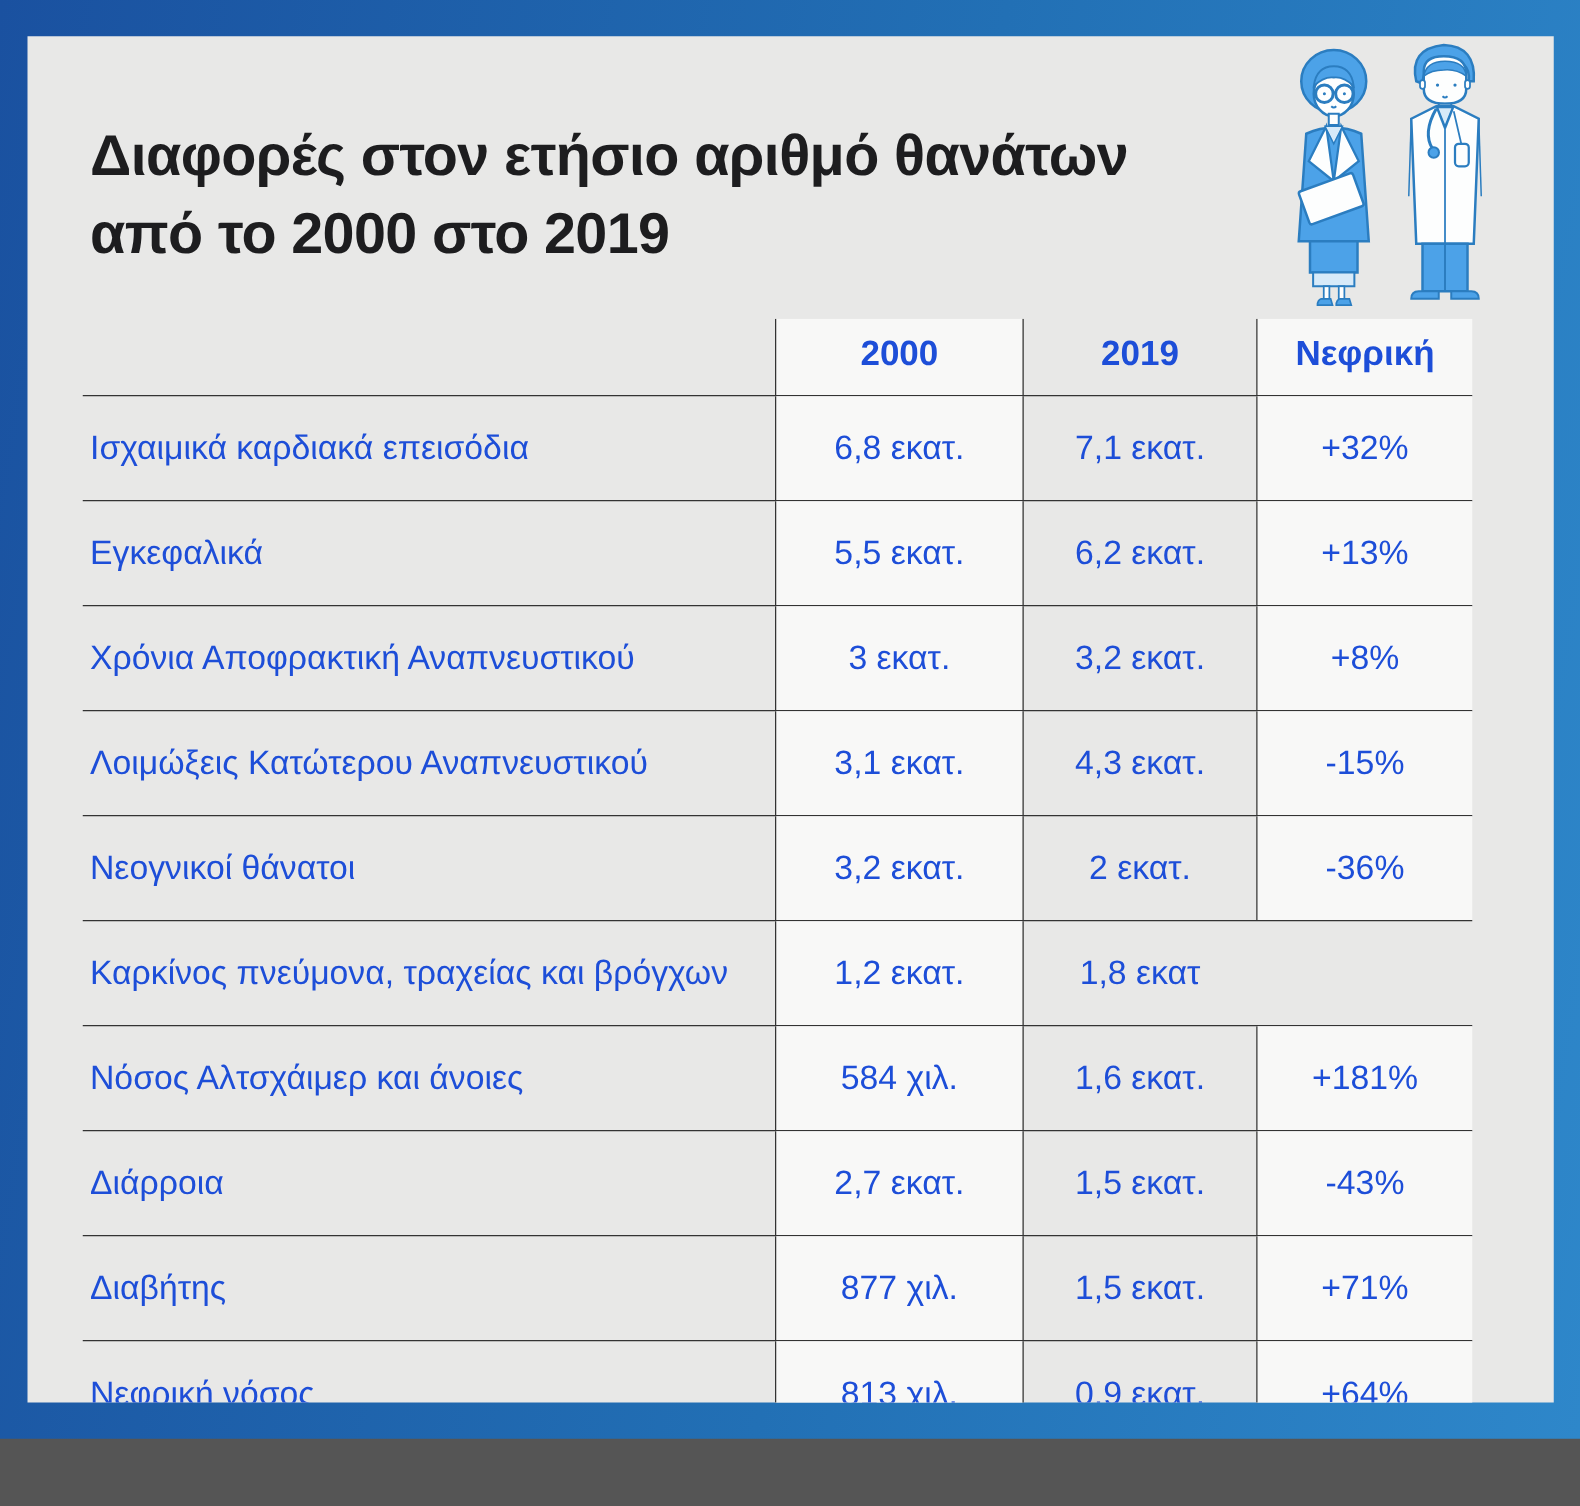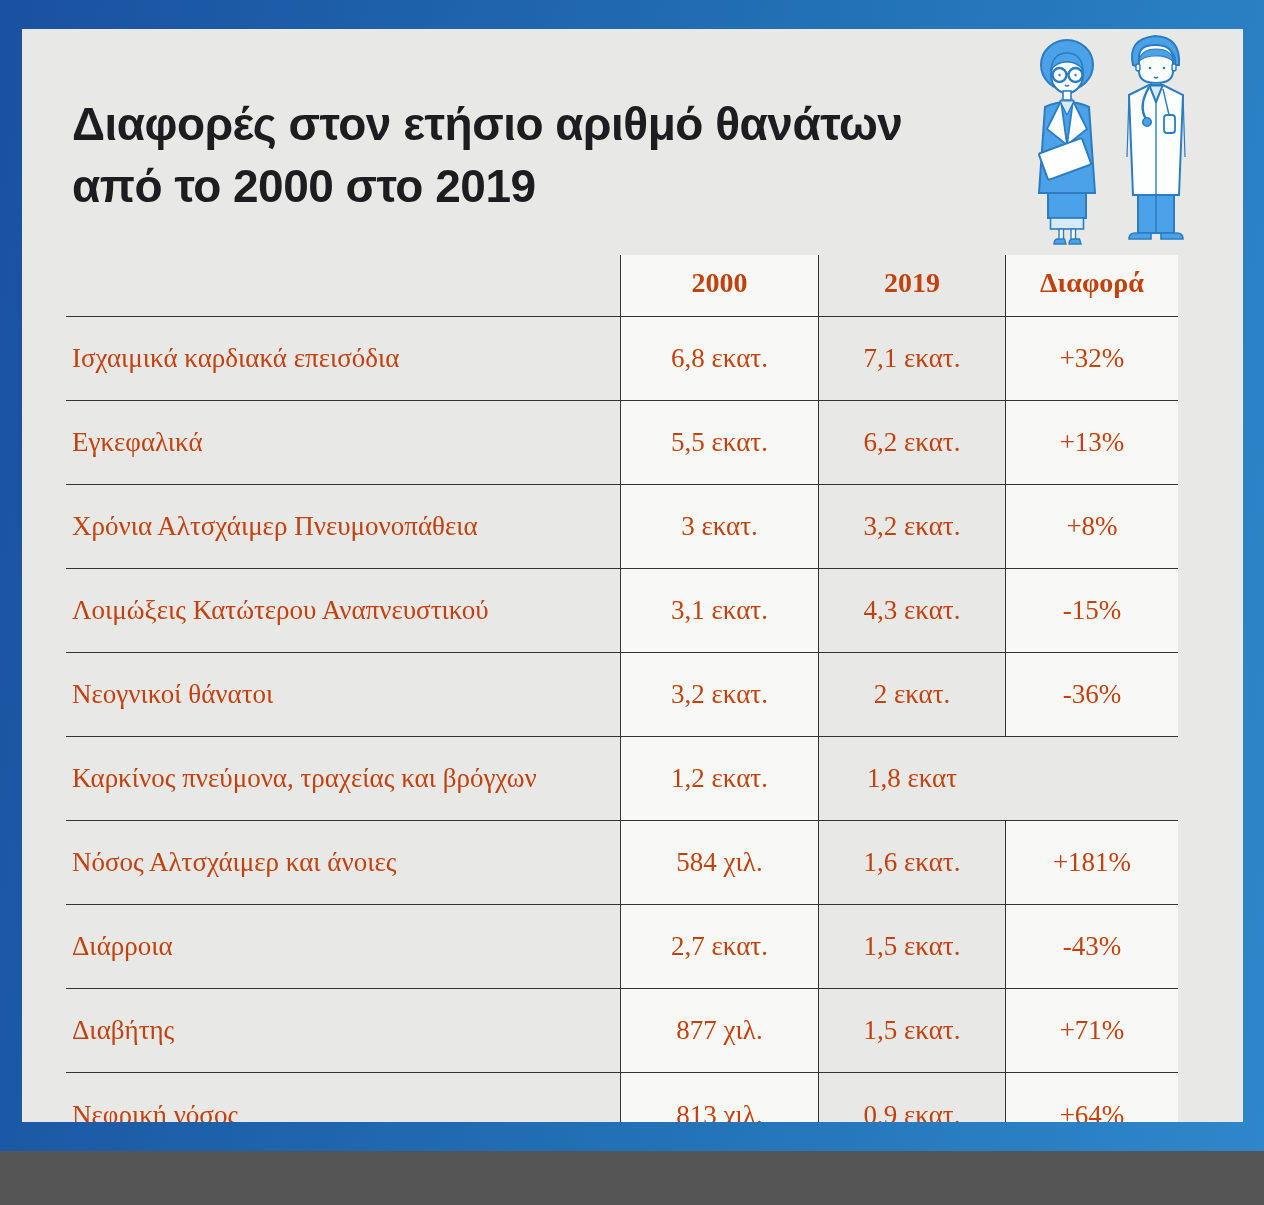--- a/index.html
+++ b/index.html
@@ -35,22 +35,21 @@
     position:absolute;
     left:993px;top:2px;
     width:185px;height:215px;
   }
   
   .table{
     position:absolute;
     left:44px;top:226px;
     width:1112px;height:877px;
     overflow:hidden;
-    color:#c2410c;
-    font-family:Liberation Serif, serif;
+    color:#1d4ed8;
   }
   .trow{
     display:grid;
     grid-template-columns:554px 198px 187px 173px;
     height:84px;
     box-sizing:border-box;
   }
   .trow.head{height:62px;}
   .trow.lined{border-bottom:1.5px solid #333;}
   .cell{
@@ -189,39 +188,39 @@
         <path d="M38 202 L38 208 L16 208 Q16 202 22 202 Z" fill="#4CA2E8" stroke="#2B7DC0" stroke-width="1.6"></path>
         <path d="M48 202 L48 208 L70 208 Q70 202 64 202 Z" fill="#4CA2E8" stroke="#2B7DC0" stroke-width="1.6"></path>
       </g>
     </svg>
 
     <div class="table">
       <div class="trow head lined">
         <div class="cell label"></div>
         <div class="cell val col2000">2000</div>
         <div class="cell val col2019">2019</div>
-        <div class="cell val coldiff">Διαφορά</div>
+        <div class="cell val coldiff">Νεφρική</div>
       </div>
       <div id="table-body">
   <div class="trow lined">
     <div class="cell label">Ισχαιμικά καρδιακά επεισόδια</div>
     <div class="cell val col2000">6,8 εκατ.</div>
     <div class="cell val col2019">7,1 εκατ.</div>
     <div class="cell val coldiff">+32%</div>
   </div>
 
   <div class="trow lined">
     <div class="cell label">Εγκεφαλικά</div>
     <div class="cell val col2000">5,5 εκατ.</div>
     <div class="cell val col2019">6,2 εκατ.</div>
     <div class="cell val coldiff">+13%</div>
   </div>
 
   <div class="trow lined">
-    <div class="cell label">Χρόνια Αλτσχάιμερ Πνευμονοπάθεια</div>
+    <div class="cell label">Χρόνια Αποφρακτική Αναπνευστικού</div>
     <div class="cell val col2000">3 εκατ.</div>
     <div class="cell val col2019">3,2 εκατ.</div>
     <div class="cell val coldiff">+8%</div>
   </div>
 
   <div class="trow lined">
     <div class="cell label">Λοιμώξεις Κατώτερου Αναπνευστικού</div>
     <div class="cell val col2000">3,1 εκατ.</div>
     <div class="cell val col2019">4,3 εκατ.</div>
     <div class="cell val coldiff">-15%</div>

